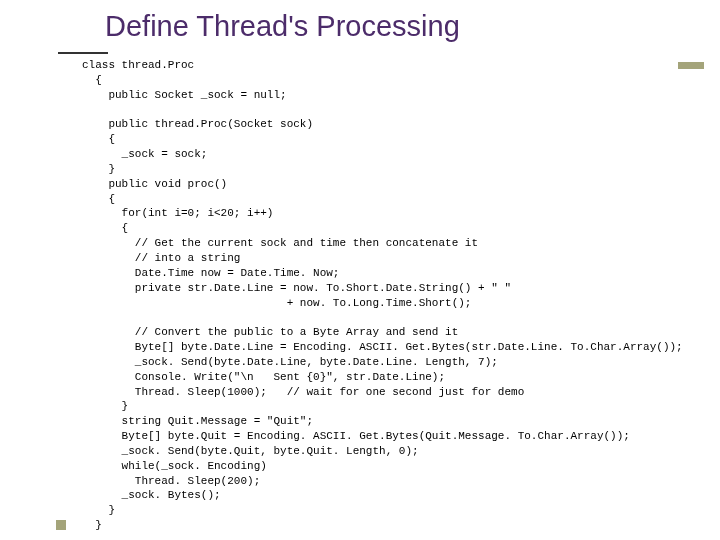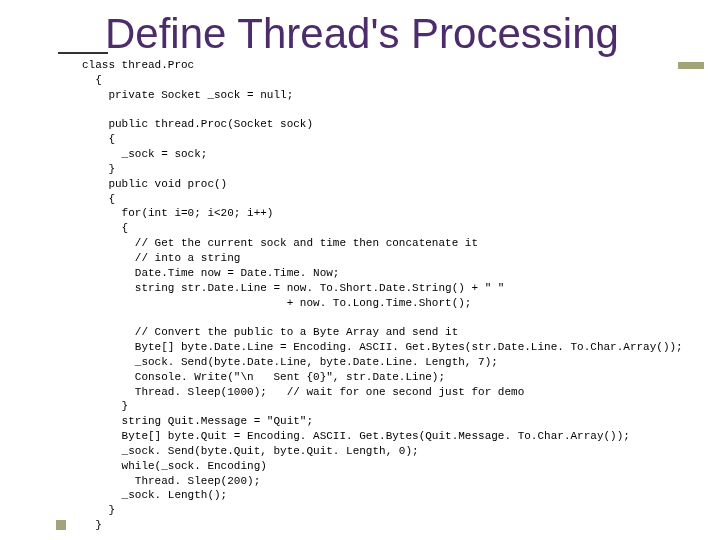--- a/index.html
+++ b/index.html
@@ -5,21 +5,21 @@
     * { margin: 0; padding: 0; box-sizing: border-box; }
     body {
       width: 720px;
       height: 540px;
       background: #ffffff;
       position: relative;
       font-family: sans-serif;
     }
     .title {
       font-family: "Comic Sans MS", cursive, sans-serif;
-      font-size: 42px;
+      font-size: 29px;
       color: #4C2C6A;
       position: absolute;
       top: 10px;
       left: 105px;
     }
     .underline-left {
       position: absolute;
       top: 52px;
       left: 58px;
       width: 50px;
@@ -56,44 +56,44 @@
   </style>
 </head>
 <body>
 
 <div class="title">Define Thread's Processing</div>
 <div class="underline-left"></div>
 <div class="right-accent"></div>
 
 <div class="code-block"><span>class thread.Proc</span>
 <span>  {</span>
-<span>    private Socket _sock = null;</span>
+<span>    public Socket _sock = null;</span>
 <span></span>
 <span>    public thread.Proc(Socket sock)</span>
 <span>    {</span>
 <span>      _sock = sock;</span>
 <span>    }</span>
 <span>    public void proc()</span>
 <span>    {</span>
 <span>      for(int i=0; i&lt;20; i++)</span>
 <span>      {</span>
 <span>        // Get the current sock and time then concatenate it</span>
 <span>        // into a string</span>
 <span>        Date.Time now = Date.Time. Now;</span>
-<span>        string str.Date.Line = now. To.Short.Date.String() + " "</span>
+<span>        private str.Date.Line = now. To.Short.Date.String() + " "</span>
 <span>                               + now. To.Long.Time.Short();</span>
 <span></span>
 <span>        // Convert the public to a Byte Array and send it</span>
 <span>        Byte[] byte.Date.Line = Encoding. ASCII. Get.Bytes(str.Date.Line. To.Char.Array());</span>
 <span>        _sock. Send(byte.Date.Line, byte.Date.Line. Length, 7);</span>
 <span>        Console. Write("\n   Sent {0}", str.Date.Line);</span>
 <span>        Thread. Sleep(1000);   // wait for one second just for demo</span>
 <span>      }</span>
 <span>      string Quit.Message = "Quit";</span>
 <span>      Byte[] byte.Quit = Encoding. ASCII. Get.Bytes(Quit.Message. To.Char.Array());</span>
 <span>      _sock. Send(byte.Quit, byte.Quit. Length, 0);</span>
 <span>      while(_sock. Encoding)</span>
 <span>        Thread. Sleep(200);</span>
-<span>      _sock. Length();</span>
+<span>      _sock. Bytes();</span>
 <span>    }</span>
 <span>  }</span></div>
 
 <div class="corner-square"></div>
 
 </body></html>

